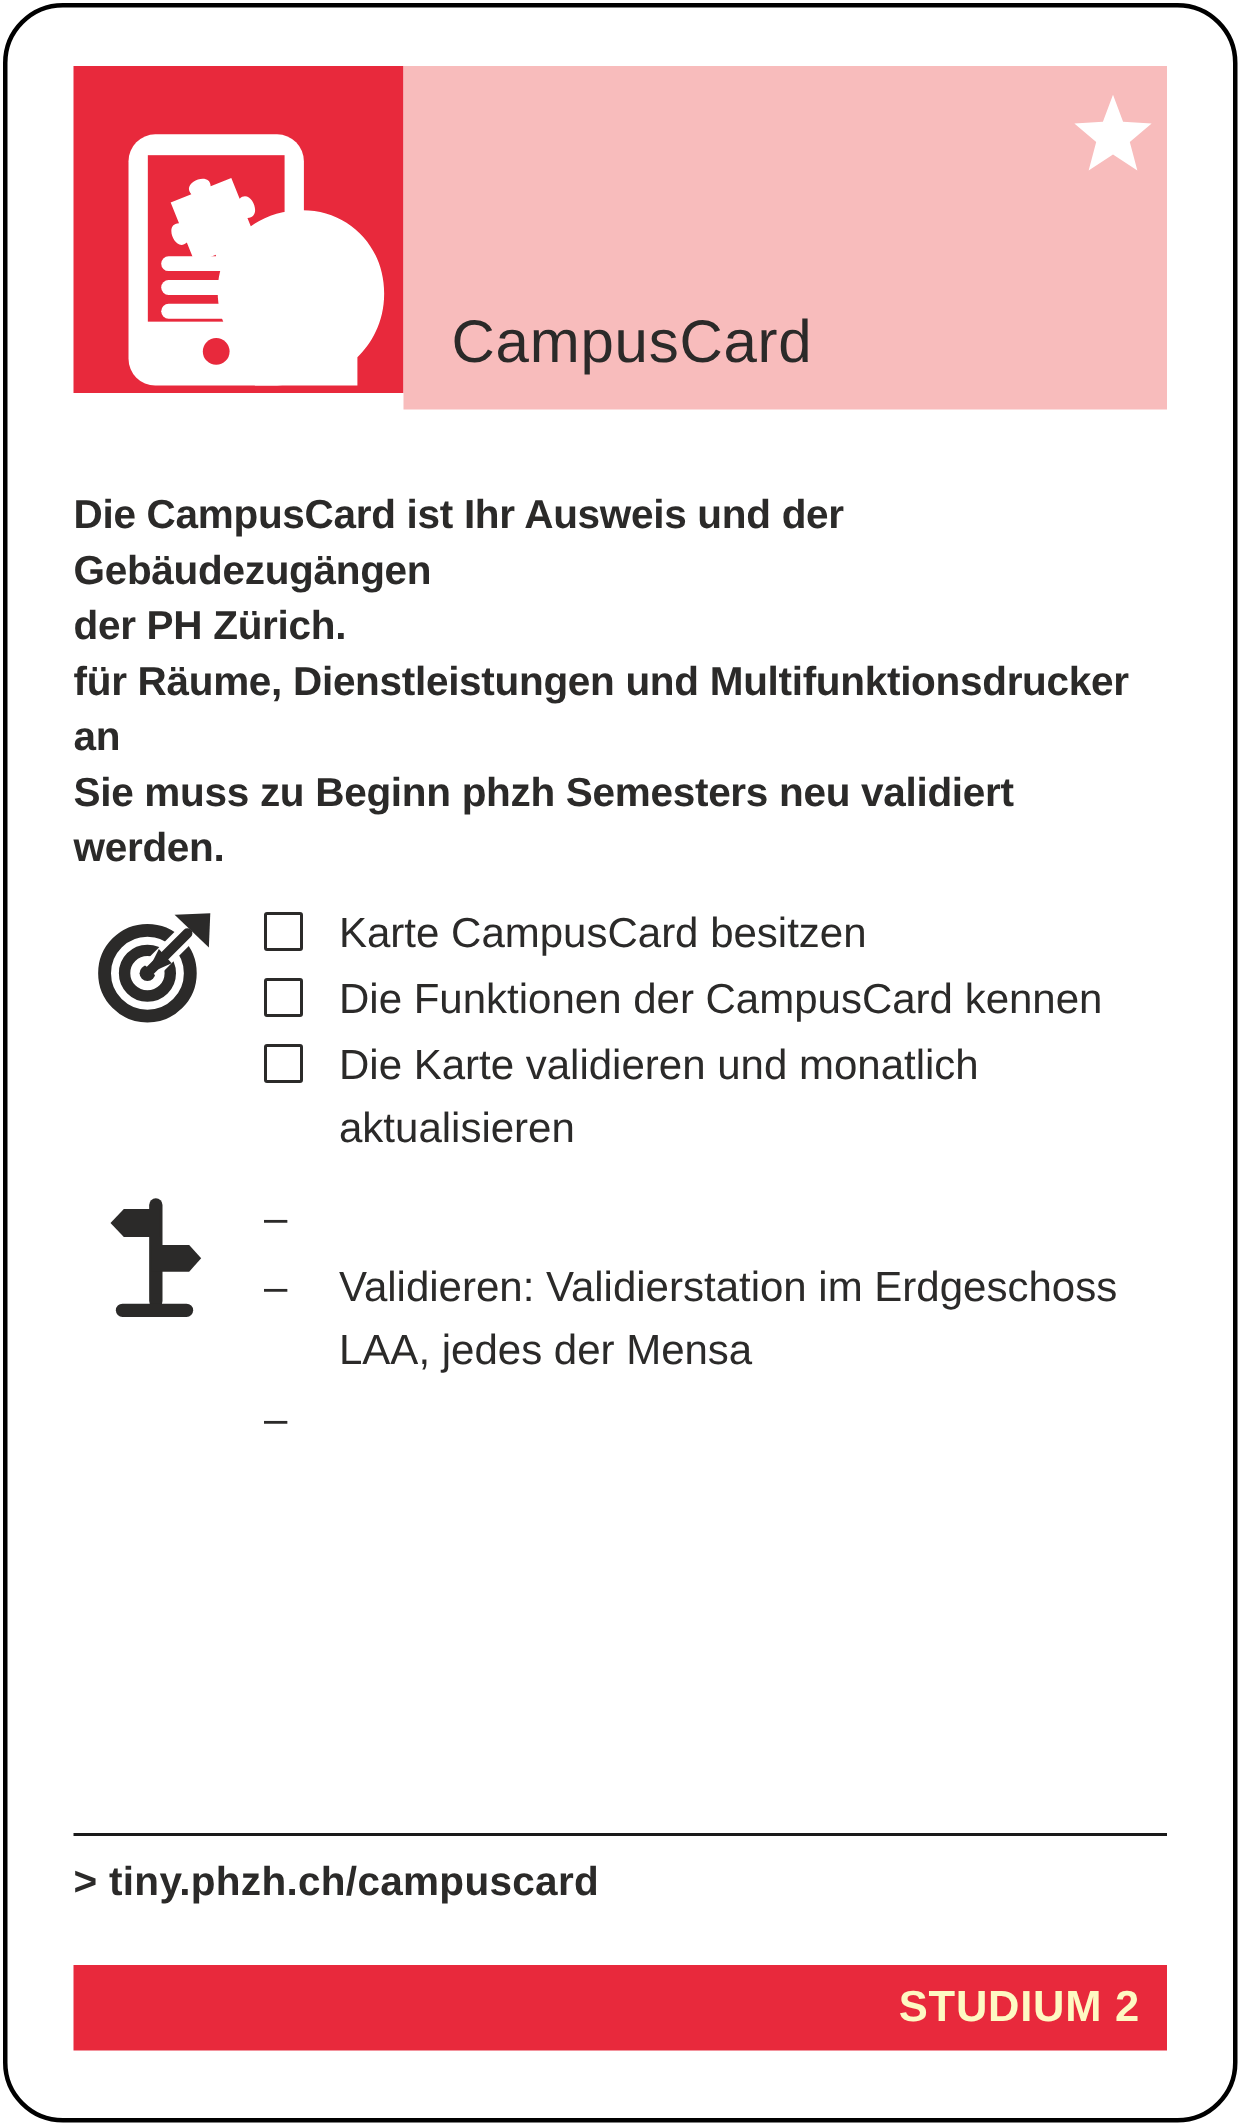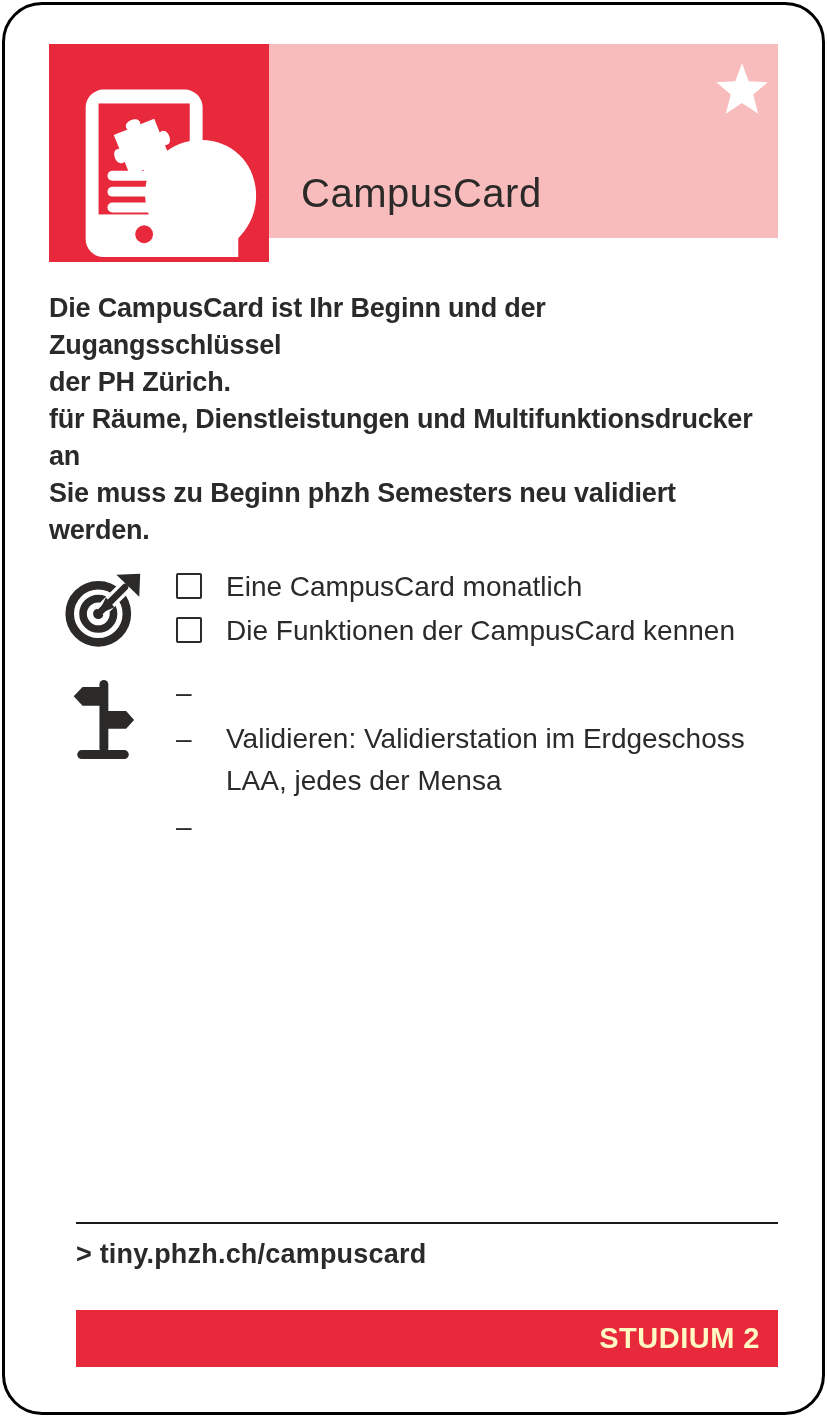--- a/index.html
+++ b/index.html
@@ -4,21 +4,21 @@
 <style>
   * { margin:0; padding:0; box-sizing:border-box; }
   html,body { width:827px; height:1417px; background:#fff; font-family:"Liberation Sans", sans-serif; color:#2b2a29; }
   .card {
     position:absolute; inset:2px; border:3px solid #000; border-radius:40px;
     background:#fff; overflow:hidden;
   }
   .content { padding:0 44px; }
 
   
-  .header { display:flex; margin-top:39px; height:194px;justify-content:center; }
+  .header { display:flex; margin-top:39px; height:229px;justify-content:center; }
   .tile { width:220px; height:218px; background:#e8293c; flex:0 0 auto; }
   .tile svg { width:100%; height:100%; display:block; }
   .banner { flex:1; background:#f8bcbc; position:relative; display:flex; align-items:flex-end; }
   .title { font-size:40px; font-weight:400; letter-spacing:0.5px; color:#2b2a29; padding:0 0 22px 32px; }
   .star { position:absolute; top:18px; right:8px; width:56px; height:54px; }
 
   
   .intro { margin-top:52px; font-size:27px; font-weight:700; line-height:37px; letter-spacing:-0.2px; }
 
   
@@ -34,21 +34,21 @@
   .checkbox {
     width:26px; height:26px; border:2.5px solid #2b2a29; border-radius:2px;
     background:#fff; flex:0 0 auto; margin-top:7px;
   }
   .goal-item .item-text { margin-left:24px; }
 
   .dir-item { display:flex; margin-bottom:4px; }
   .dash { width:50px; flex:0 0 auto; }
 
   
-  .bottom { position:absolute; left:44px; right:44px; bottom:45px;margin-left:27px; }
+  .bottom { position:absolute; left:44px; right:44px; bottom:45px; }
   .divider { border-top:2px solid #1a1a1a; }
   .shortlink { margin-top:12px; font-size:27px; font-weight:700; line-height:36px; letter-spacing:0.2px; }
   .footer-bar {
     margin-top:38px; height:57px; background:#e8293c; color:#fef9c3;
     display:flex; align-items:center; justify-content:flex-end;
     font-size:29px; font-weight:700; letter-spacing:0.5px; padding-right:18px;
   }
 </style>
 </head>
 <body>
@@ -73,21 +73,21 @@
       </div>
       <div class="banner">
         <div class="title">CampusCard</div>
         <svg class="star" viewBox="0 0 100 96">
           <polygon points="50,2 62,34 96,36 70,58 79,92 50,73 21,92 30,58 4,36 38,34" fill="#ffffff"></polygon>
         </svg>
       </div>
     </div>
 
     <div class="intro">
-      <div>Die CampusCard ist Ihr Beginn und der Zugangsschlüssel</div>
+      <div>Die CampusCard ist Ihr Ausweis und der Gebäudezugängen</div>
       <div>der PH Zürich.</div>
       <div>für Räume, Dienstleistungen und Multifunktionsdrucker an</div>
       <div>Sie muss zu Beginn phzh Semesters neu validiert werden.</div>
     </div>
 
     <div class="section goals">
       <div class="icon-cell">
         <svg class="target-icon" viewBox="0 0 84 84">
           <circle cx="36" cy="46" r="30" fill="none" stroke="#2b2a29" stroke-width="9"></circle>
           <circle cx="36" cy="46" r="16" fill="none" stroke="#2b2a29" stroke-width="8"></circle>
@@ -95,27 +95,34 @@
           <line x1="70" y1="12" x2="38" y2="44" stroke="#ffffff" stroke-width="14"></line>
           <line x1="64" y1="18" x2="37" y2="45" stroke="#2b2a29" stroke-width="7" stroke-linecap="round"></line>
           <polygon points="55,5 80,4 79,28" fill="#2b2a29"></polygon>
           <polygon points="35,47 53,39 44,29" fill="#2b2a29"></polygon>
         </svg>
       </div>
       <div class="list">
         <div class="goal-item">
           <span class="checkbox"></span>
           <div class="item-text">
-            <div>Eine CampusCard monatlich</div>
+            <div>Karte CampusCard besitzen</div>
           </div>
         </div>
         <div class="goal-item">
           <span class="checkbox"></span>
           <div class="item-text">
             <div>Die Funktionen der CampusCard kennen</div>
+          </div>
+        </div>
+        <div class="goal-item">
+          <span class="checkbox"></span>
+          <div class="item-text">
+            <div>Die Karte validieren und monatlich</div>
+            <div>aktualisieren</div>
           </div>
         </div>
       </div>
     </div>
 
     <div class="section directions">
       <div class="icon-cell">
         <svg class="signpost-icon" viewBox="0 0 72 94">
           <rect x="32" y="3" width="10" height="82" rx="5" fill="#2b2a29"></rect>
           <rect x="7" y="82" width="58" height="10" rx="5" fill="#2b2a29"></rect>

